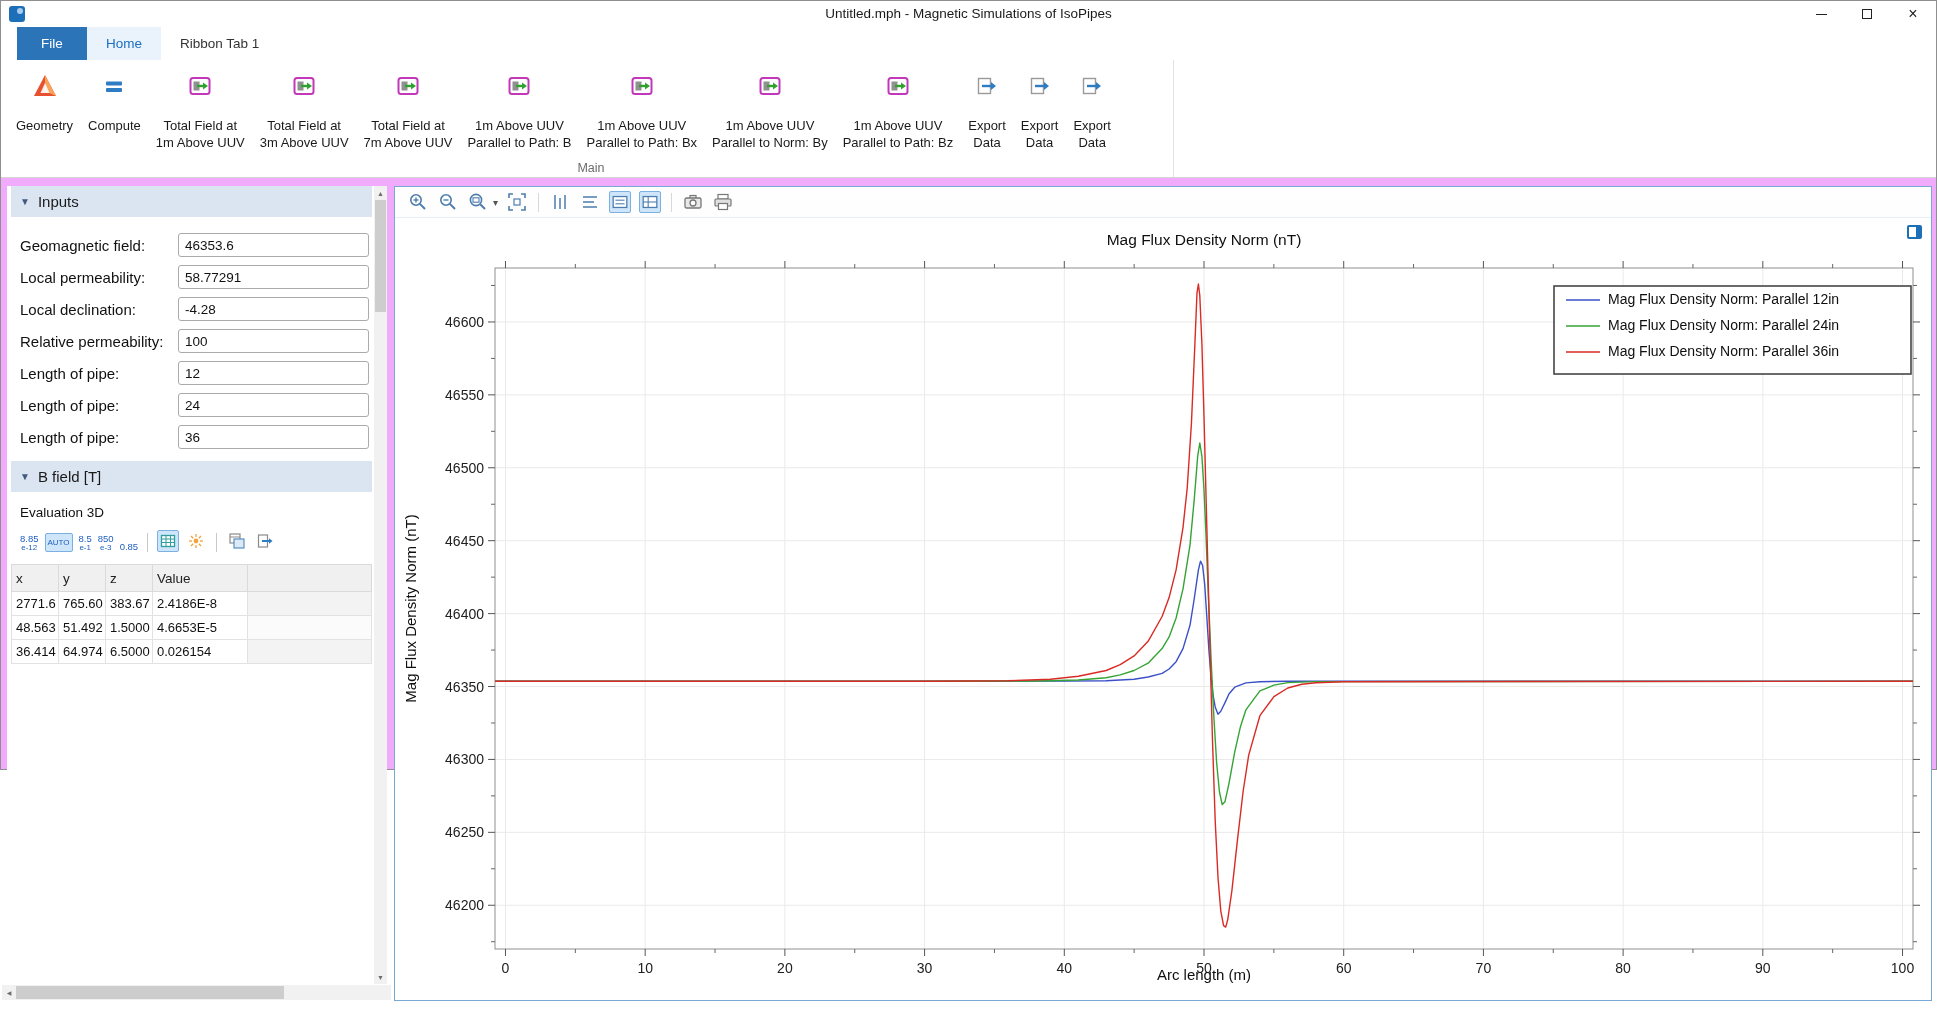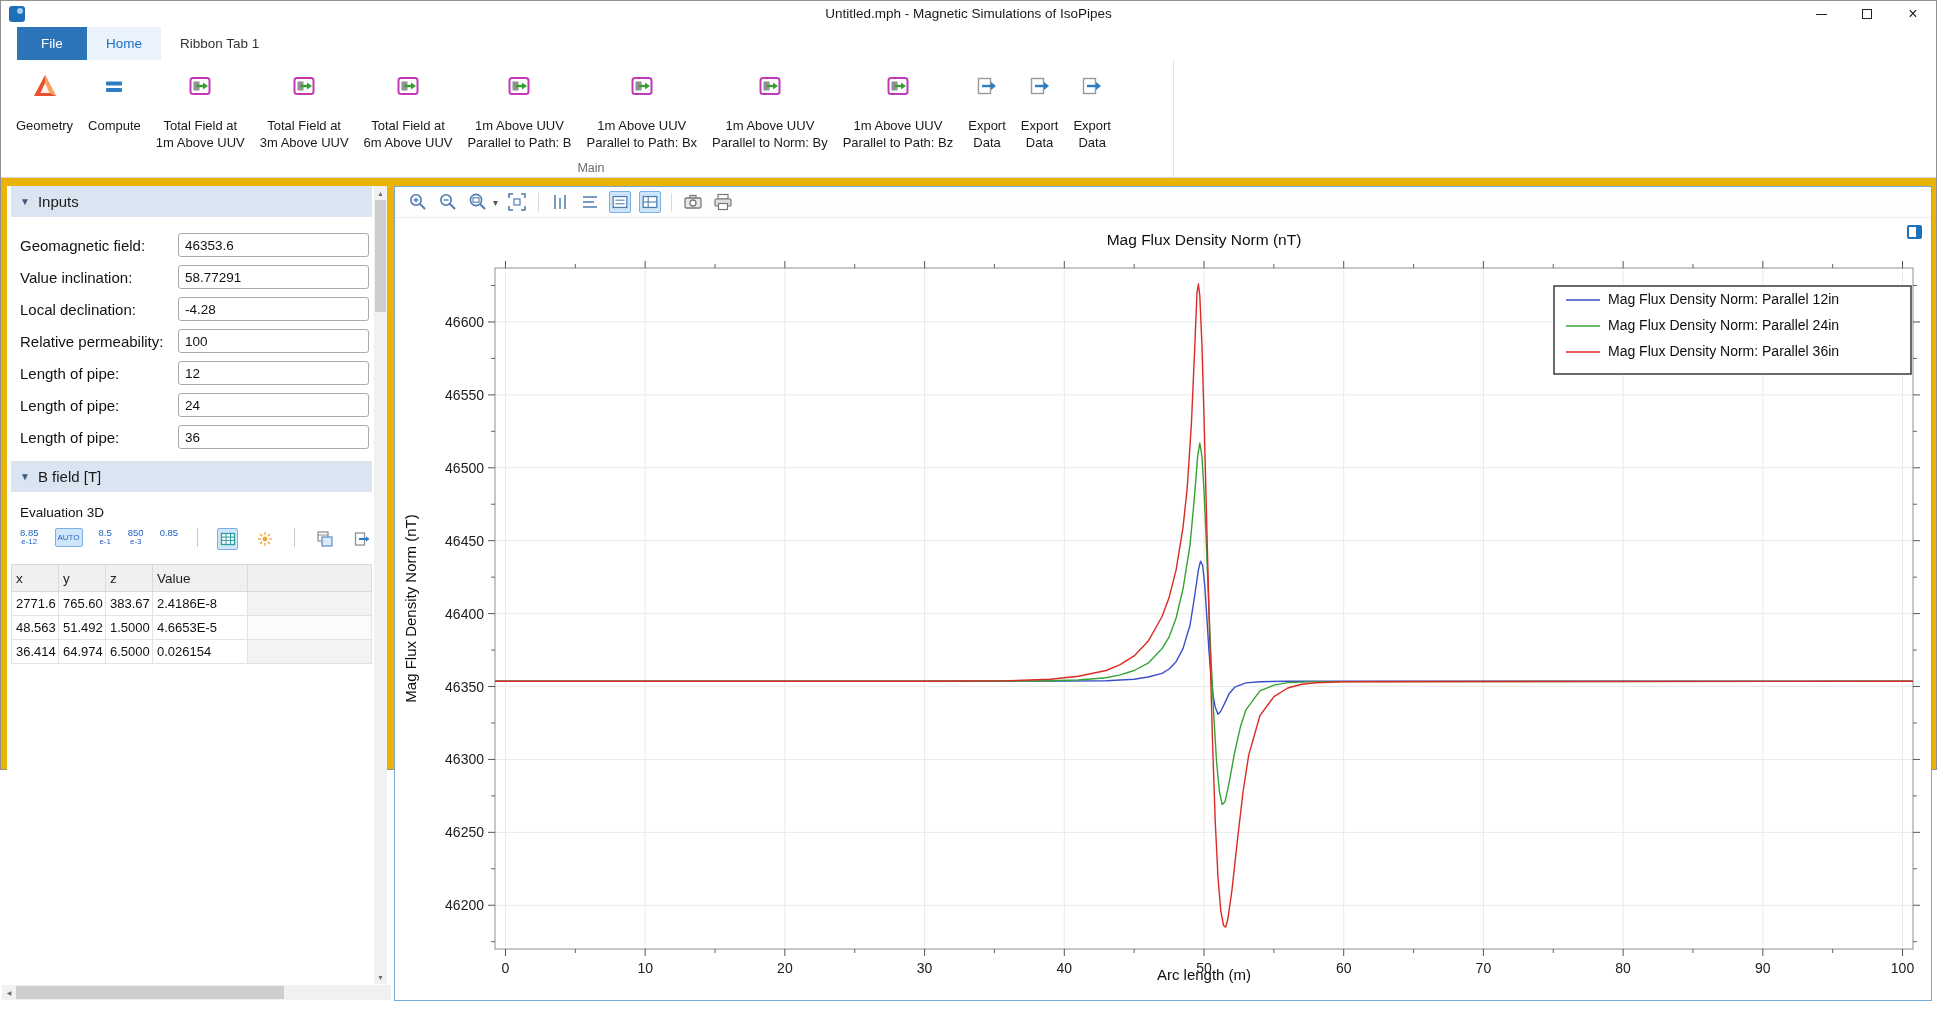--- a/index.html
+++ b/index.html
@@ -1,18 +1,18 @@
 <!DOCTYPE html>
 <html><head>
 <meta charset="utf-8">
 <style>
   *{box-sizing:border-box;margin:0;padding:0}
   html,body{width:1937px;height:1013px;overflow:hidden;background:#fff;
     font-family:"Liberation Sans",sans-serif;-webkit-font-smoothing:antialiased}
-  .window{position:relative;width:1937px;height:770px;background:#eab308;border:1px solid #8f8f8f}
+  .window{position:relative;width:1937px;height:770px;background:#f0abfc;border:1px solid #8f8f8f}
 
   
   .titlebar{position:absolute;top:0;left:0;right:0;height:26px;background:#fff}
   .app-icon{position:absolute;left:8px;top:5px;width:16px;height:16px;border-radius:3px;background:#1d6fb8}
   .app-icon::after{content:"";position:absolute;right:2px;top:2px;width:6px;height:6px;border-radius:50%;background:#a6cdef}
   .title-text{position:absolute;left:0;right:0;top:0;height:26px;line-height:26px;text-align:center;
     font-size:13.5px;color:#1a1a1a}
   .win-controls{position:absolute;right:0;top:0;height:26px;display:flex}
   .win-btn{width:46px;height:26px;display:flex;align-items:center;justify-content:center;color:#222;font-size:16px}
   .min-glyph{display:inline-block;width:11px;border-top:1.5px solid #222}
@@ -37,21 +37,21 @@
   .panel-content{position:absolute;left:4px;top:0;width:361px}
   .sec-header{height:31px;background:#dbe5f1;display:flex;align-items:center;padding-left:9px;
     font-size:15px;color:#1a1a1a;margin-bottom:2px}
   .sec-caret{color:#3f5a7d;font-size:10px;margin-right:8px}
   .form{padding:10px 0 8px 0}
   .form-row{display:flex;align-items:center;height:32px;padding-left:9px}
   .form-label{font-size:15px;color:#111;width:158px}
   .form-input{width:191px;height:24px;border:1px solid #ababab;border-radius:3px;font-size:13.5px;
     padding:0 6px;color:#111;font-family:"Liberation Sans",sans-serif;background:#fff}
   .eval-label{font-size:13.5px;color:#111;padding:11px 0 4px 9px}
-  .mini-toolbar{display:flex;align-items:flex-start;gap:16px;padding:4px 0 6px 9px;height:34px}
+  .mini-toolbar{display:flex;align-items:flex-end;gap:6px;padding:4px 0 6px 9px;height:34px}
   .num-btn{display:flex;flex-direction:column;align-items:center;line-height:1.05;color:#1f5fbf;cursor:default}
   .num-btn .t1{font-size:9.5px}.num-btn .t2{font-size:8px}
   .auto-btn{border:1px solid #7ab0e2;background:#cfe6fa;border-radius:2px;padding:4px 2px;font-size:8px;
     color:#1f5fbf;font-weight:normal}
   .mini-sep{width:1px;height:19px;background:#c9c9c9;margin:0 3px}
   .mini-icon{width:22px;height:22px;display:flex;align-items:center;justify-content:center;border-radius:2px}
   .mini-icon.active{border:1px solid #7ab0e2;background:#cfe6fa}
 
   .val-table{margin-top:6px;width:361px;border-collapse:collapse;table-layout:fixed;font-size:13px}
   .val-table th{background:#f0f0f0;border:1px solid #dadada;font-weight:normal;text-align:left;
@@ -179,21 +179,21 @@
         <div class="ric">
           <svg width="24" height="24" viewBox="0 0 24 24">
               <rect x="2.5" y="4" width="19" height="16" rx="2.5" fill="#fff" stroke="#c238b8" stroke-width="2"></rect>
               <rect x="5.5" y="7.5" width="6" height="9" fill="#909090"></rect>
               <line x1="9" y1="12" x2="15.5" y2="12" stroke="#2fa12f" stroke-width="2.4"></line>
               <polygon points="15,8.5 20,12 15,15.5" fill="#2fa12f"></polygon>
             </svg>
         </div>
         <div class="rlbl">
             <span>Total Field at</span>
-            <span>6m Above UUV</span>
+            <span>7m Above UUV</span>
           </div>
       </div>
 
       <div class="rb">
         <div class="ric">
           <svg width="24" height="24" viewBox="0 0 24 24">
               <rect x="2.5" y="4" width="19" height="16" rx="2.5" fill="#fff" stroke="#c238b8" stroke-width="2"></rect>
               <rect x="5.5" y="7.5" width="6" height="9" fill="#909090"></rect>
               <line x1="9" y1="12" x2="15.5" y2="12" stroke="#2fa12f" stroke-width="2.4"></line>
               <polygon points="15,8.5 20,12 15,15.5" fill="#2fa12f"></polygon>
@@ -303,21 +303,21 @@
         <span class="sec-caret">▼</span>
         <span>Inputs</span>
       </div>
 
       <div class="form">
         <div class="form-row">
           <span class="form-label">Geomagnetic field:</span>
           <input class="form-input" value="46353.6" style="">
         </div>
         <div class="form-row">
-          <span class="form-label">Value inclination:</span>
+          <span class="form-label">Local permeability:</span>
           <input class="form-input" value="58.77291" style="">
         </div>
         <div class="form-row">
           <span class="form-label">Local declination:</span>
           <input class="form-input" value="-4.28" style="">
         </div>
         <div class="form-row">
           <span class="form-label">Relative permeability:</span>
           <input class="form-input" value="100" style="">
         </div>

